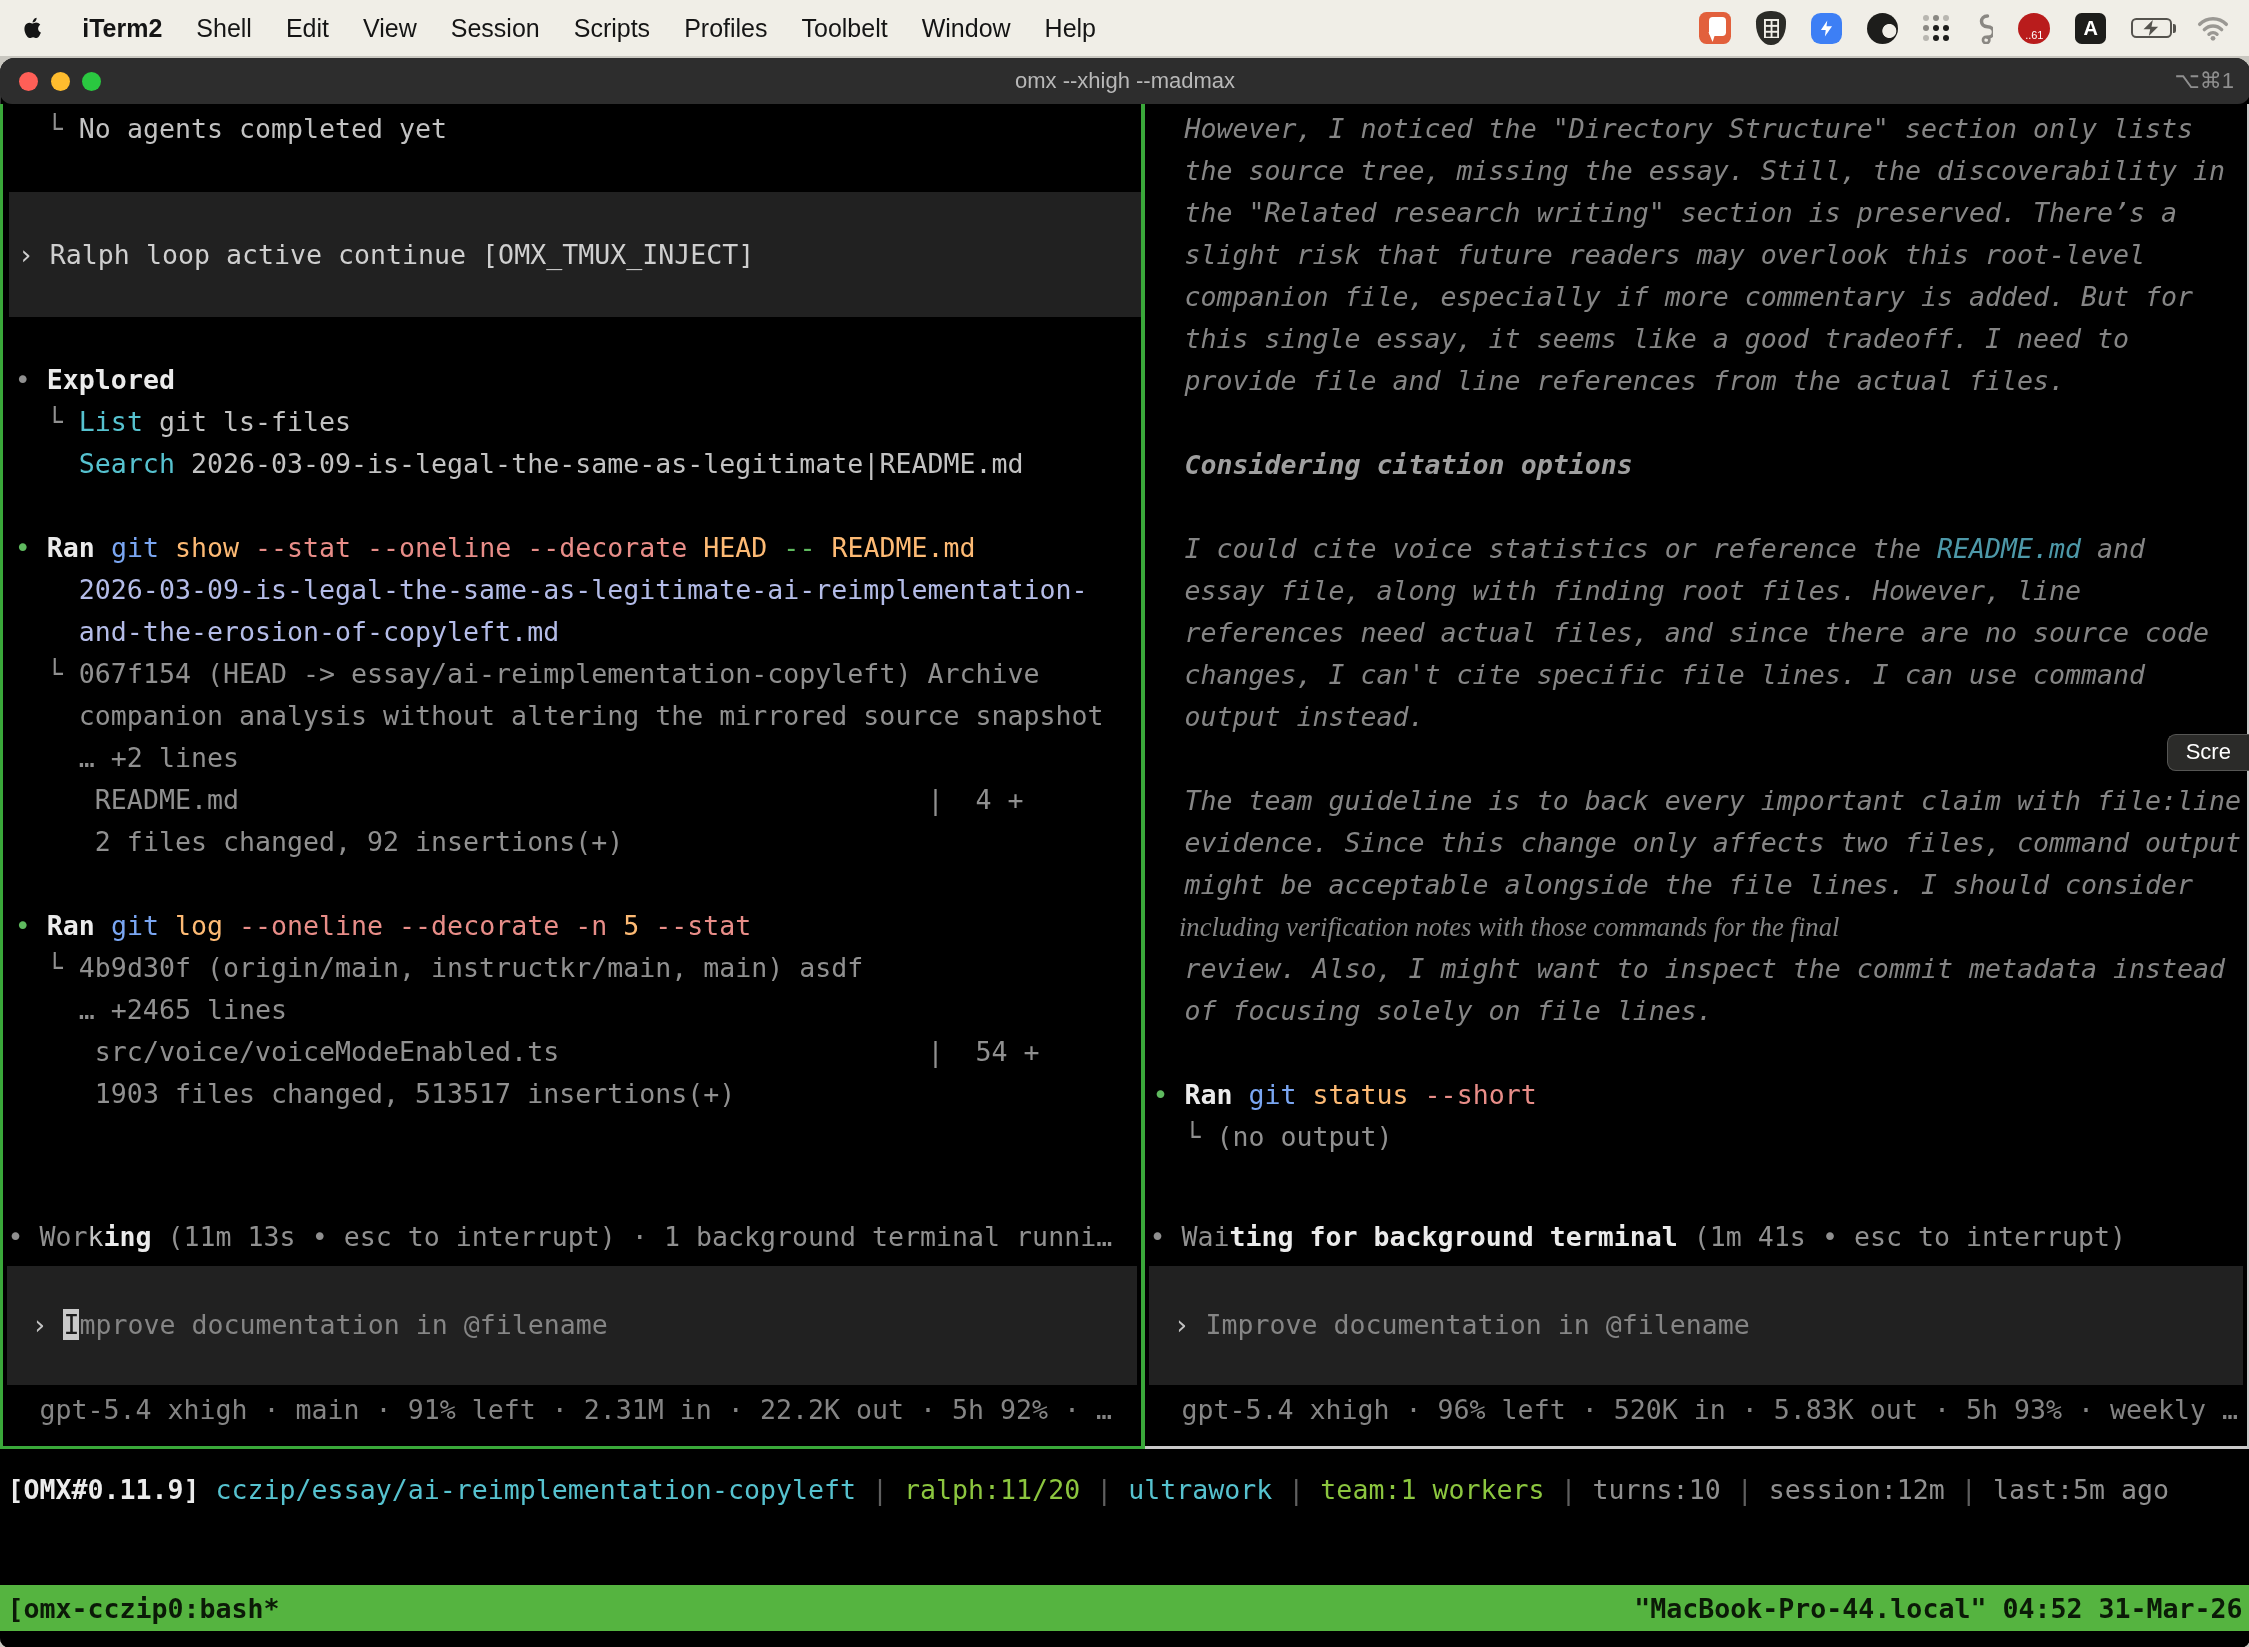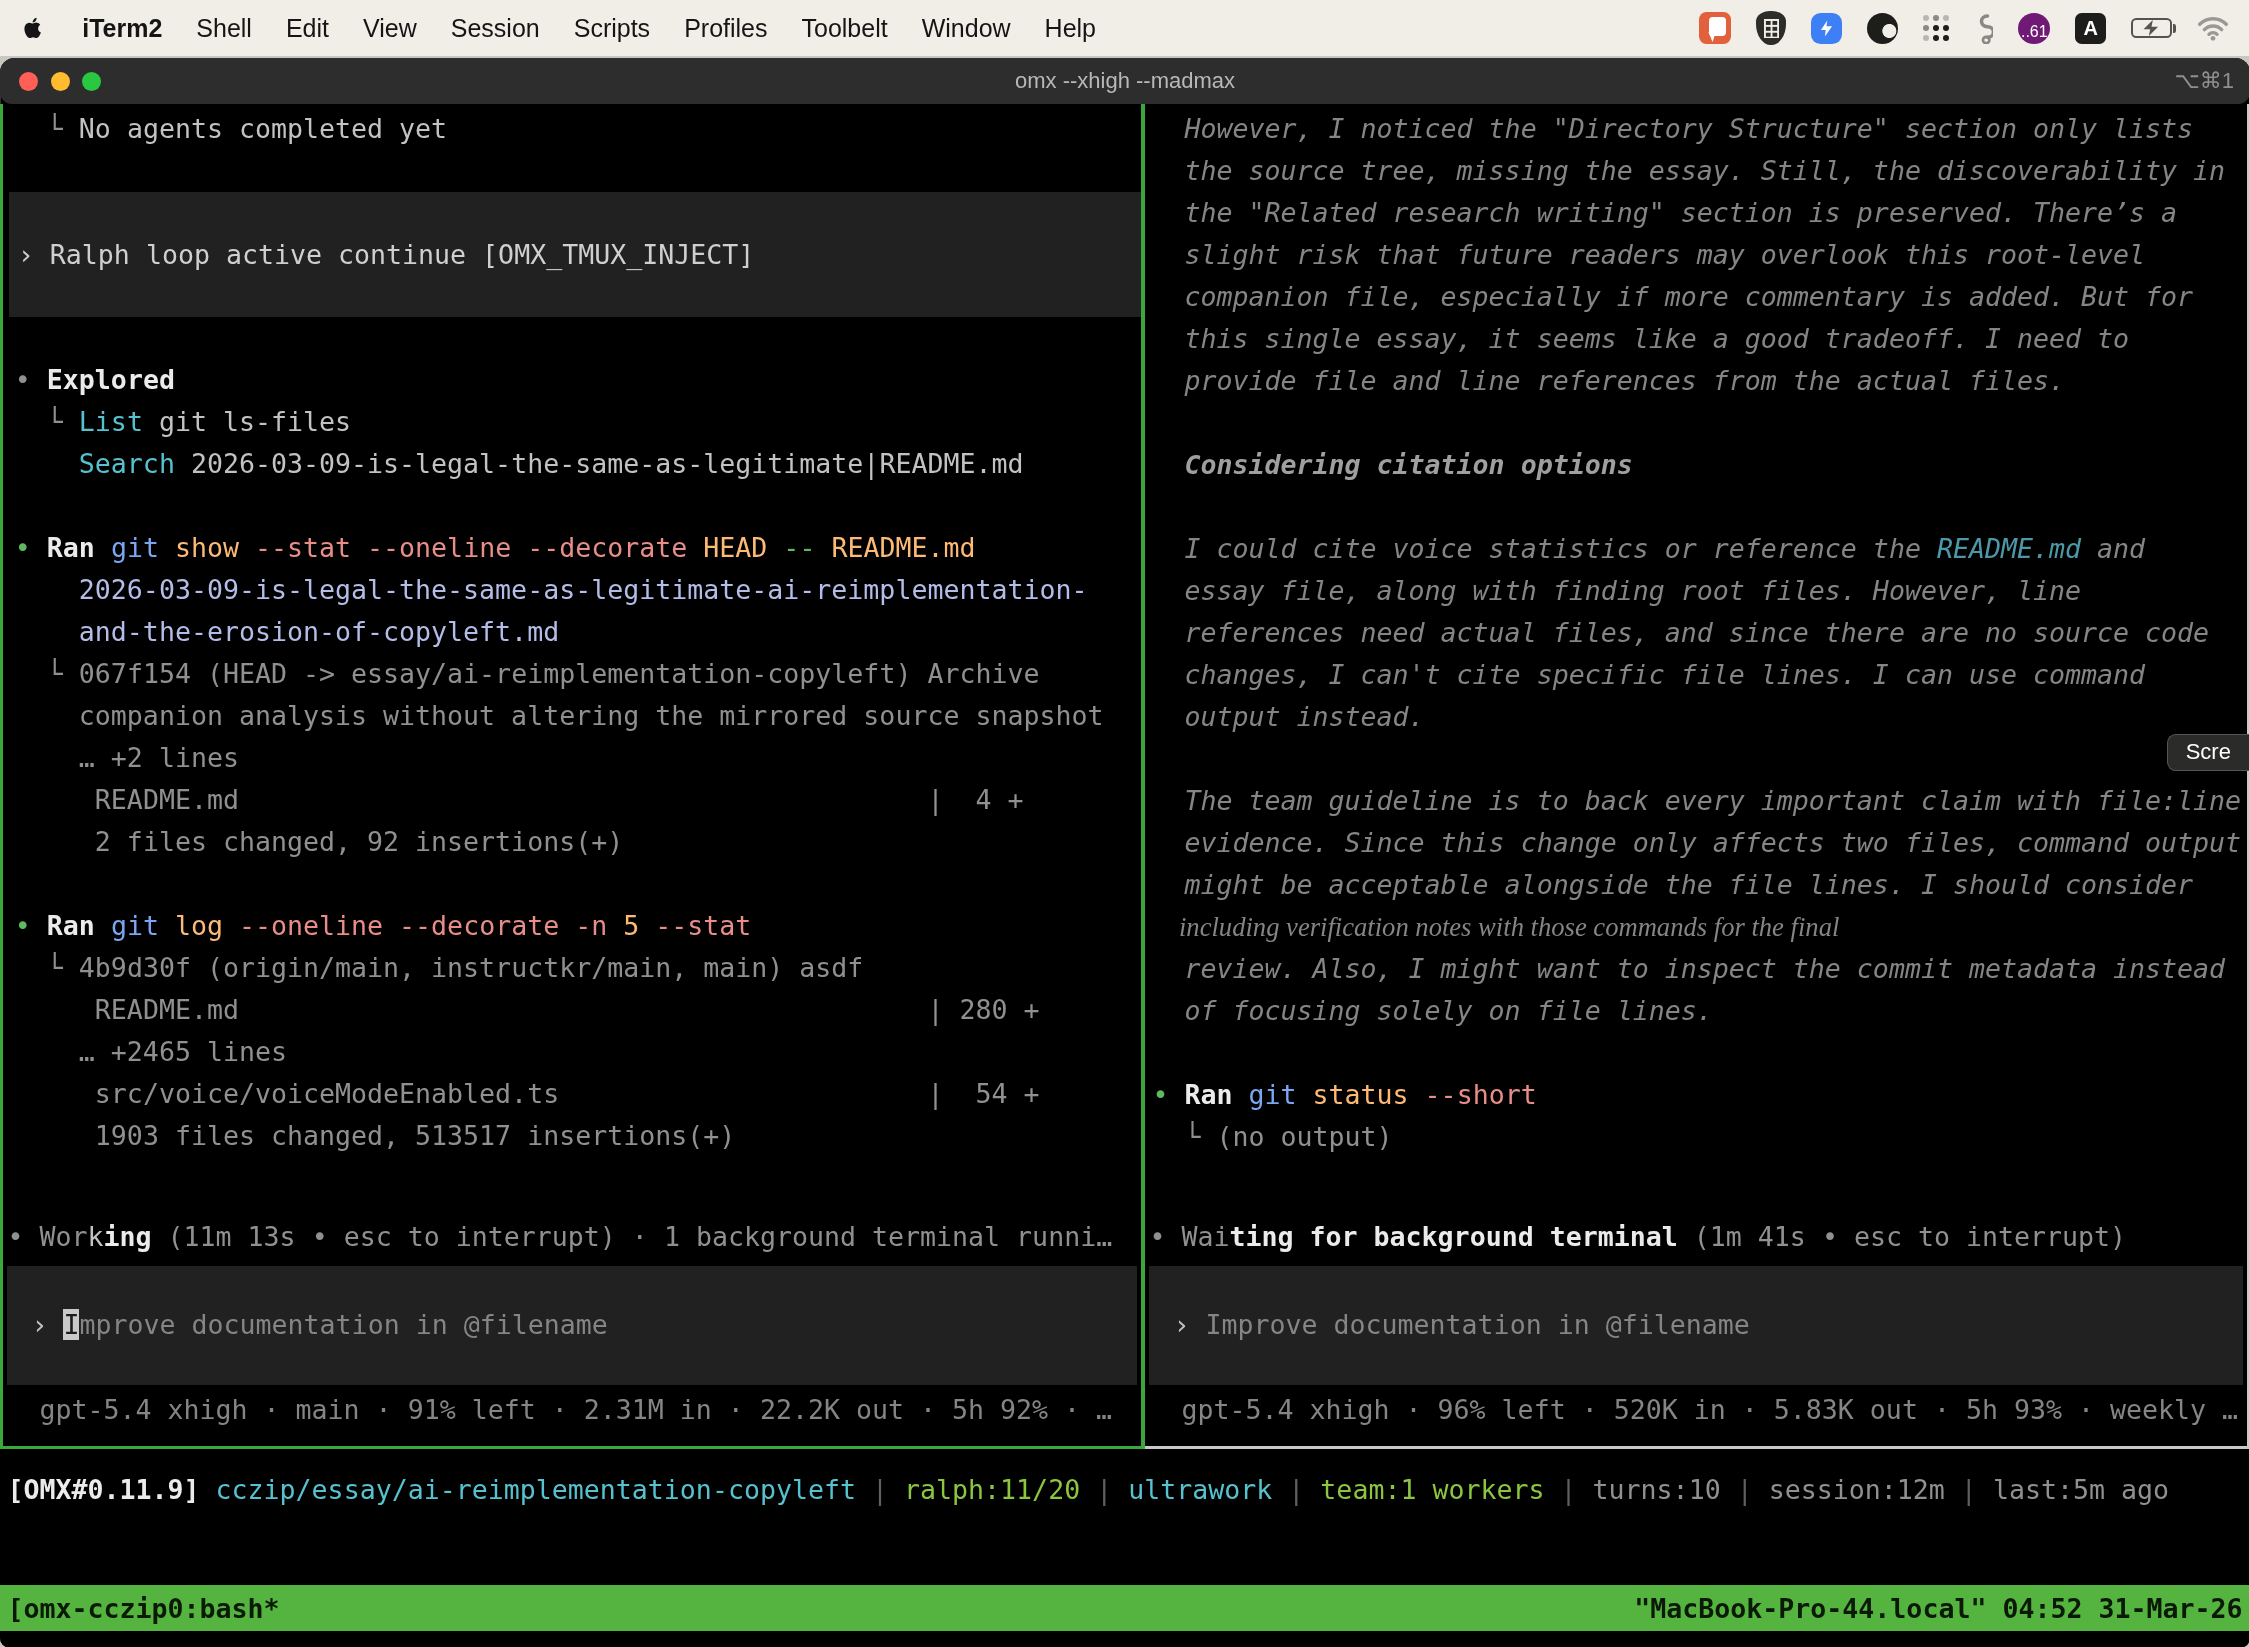--- a/index.html
+++ b/index.html
@@ -24,23 +24,23 @@
   .ic-shield { width:29.5px; height:34px; background:#2c2c28; border-radius:48% 48% 50% 50% / 30% 30% 62% 62%;
                display:flex; align-items:center; justify-content:center; }
   .ic-shield .grid { width:14.8px; height:19px;
       background:linear-gradient(#f0eee7 1.5px, transparent 1.5px) 0 0/100% 5.9px,
                  linear-gradient(90deg,#f0eee7 1.5px, transparent 1.5px) 0 0/6.6px 100%; }
   .ic-bolt { width:31px; height:31px; background:#3d7ff5; border-radius:9.6px; }
   .ic-pie { width:31px; height:31px; border-radius:50%;
             background:radial-gradient(circle at 72% 58%, #efede6 0 6.6px, #1d1d1b 7.4px); }
   .ic-dots { display:grid; grid-template-columns:repeat(3,5.9px); grid-template-rows:repeat(3,5.9px); gap:4.4px; }
   .ic-dots i { width:5.9px; height:5.9px; border-radius:50%; }
-  .ic-gauge { width:32px; height:31px; border-radius:50%; background:#701a75; color:#fff;
+  .ic-gauge { width:32px; height:31px; border-radius:50%; background:#b91c1c; color:#fff;
               display:flex; align-items:flex-end; justify-content:center;
-              font-size:16px; padding-bottom:3px; letter-spacing:0; }
+              font-size:11px; padding-bottom:3px; letter-spacing:0; }
   .ic-a { width:31px; height:31px; border-radius:6.6px; background:#1d1d1b; color:#fff;
           display:flex; align-items:center; justify-content:center; font-size:20px; font-weight:700; }
   .ic-batt { width:41px; height:20.7px; border:2.2px solid #55534e; border-radius:5.2px; position:relative; }
   .ic-batt .nub { position:absolute; right:-5.9px; top:4.4px; width:3.7px; height:8.9px; background:#55534e; border-radius:0 2.2px 2.2px 0; }
 
   
   .window { position:absolute; top:58px; left:0; width:2250px; height:1590px;
             background:#000; border-radius:14.8px 14.8px 10.3px 10.3px; overflow:hidden;
             box-shadow:0 0 0 0.7px #4a4a4a inset; }
   .titlebar { height:46px; background:#2d2d2d; position:relative;
@@ -221,21 +221,20 @@
             <div class="tline" style="padding-left: 4ch;"><span class="lv">2026-03-09-is-legal-the-same-as-legitimate-ai-reimplementation-</span></div>
             <div class="tline" style="padding-left: 4ch;"><span class="lv">and-the-erosion-of-copyleft.md</span></div>
             <div class="tline" style="padding-left: 2ch;"><span class="g">└ </span><span class="g">067f154 (HEAD -&gt; essay/ai-reimplementation-copyleft) Archive</span></div>
             <div class="tline" style="padding-left: 4ch;"><span class="g">companion analysis without altering the mirrored source snapshot</span></div>
             <div class="tline" style="padding-left: 4ch;"><span class="g">… +2 lines</span></div>
             <div class="tline" style="padding-left: 5ch;"><span class="g">README.md                                           |  4 +</span></div>
             <div class="tline" style="padding-left: 5ch;"><span class="g">2 files changed, 92 insertions(+)</span></div>
             <div class="tline"></div>
             <div class="tline"><span class="gn">• </span><span class="w">Ran</span><span class="b"> git</span><span class="wt"> log</span><span class="p"> --oneline --decorate -n</span><span class="wt"> 5</span><span class="p"> --stat</span></div>
             <div class="tline" style="padding-left: 2ch;"><span class="g">└ </span><span class="g">4b9d30f (origin/main, instructkr/main, main) asdf</span></div>
-            <div class="tline" style="padding-left: 5ch;"><span class="g">README.md                                           | 280 +</span></div>
             <div class="tline" style="padding-left: 4ch;"><span class="g">… +2465 lines</span></div>
             <div class="tline" style="padding-left: 5ch;"><span class="g">src/voice/voiceModeEnabled.ts                       |  54 +</span></div>
             <div class="tline" style="padding-left: 5ch;"><span class="g">1903 files changed, 513517 insertions(+)</span></div>
           </div>
       </div>
       <div class="pane-bottom">
         <div>
             <div class="tline"><span class="g">• </span><span class="g">Wor</span><span class="lg">k</span><span class="w">ing</span><span class="g"> (11m 13s • esc to interrupt) · 1 background terminal runni…</span></div>
           </div>
         <div class="input-box">

